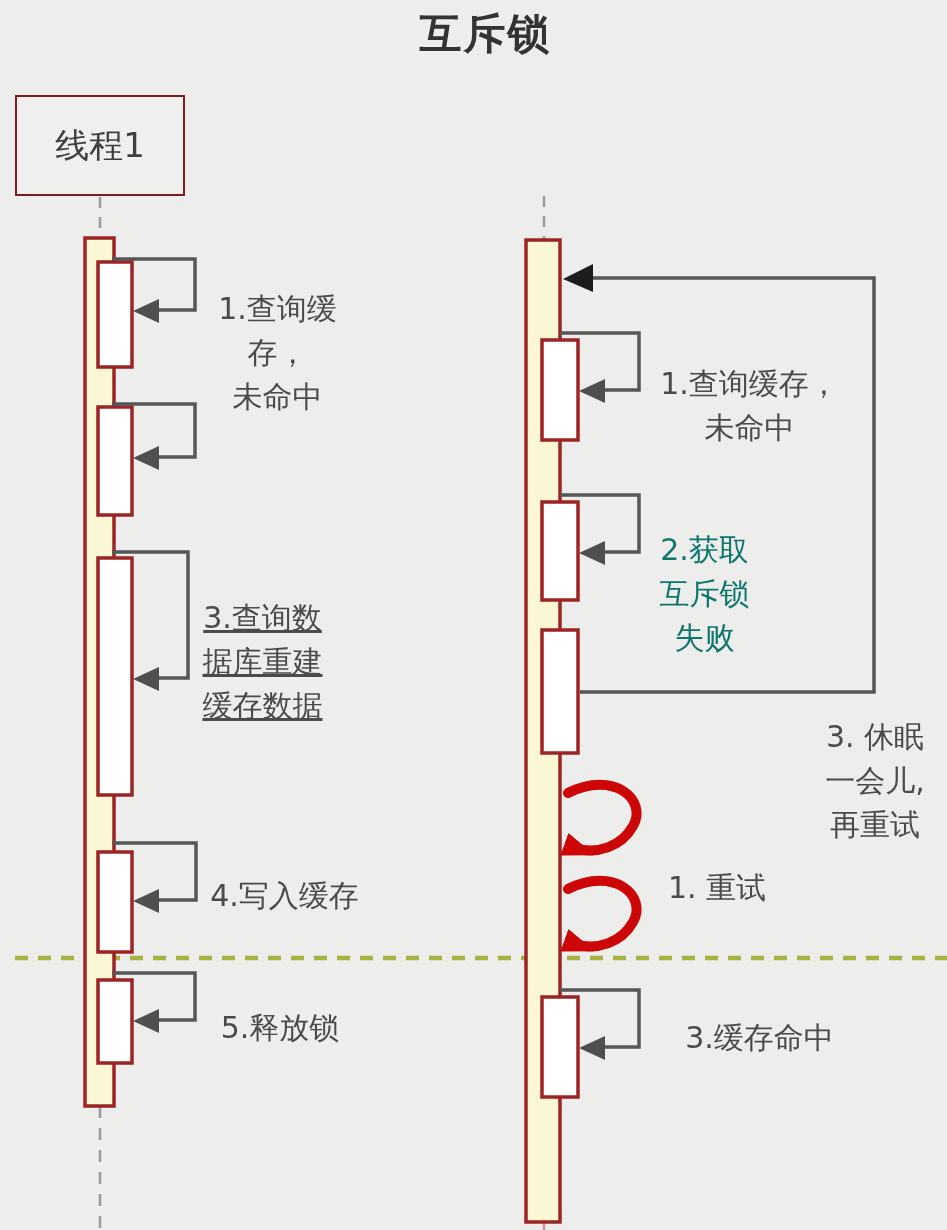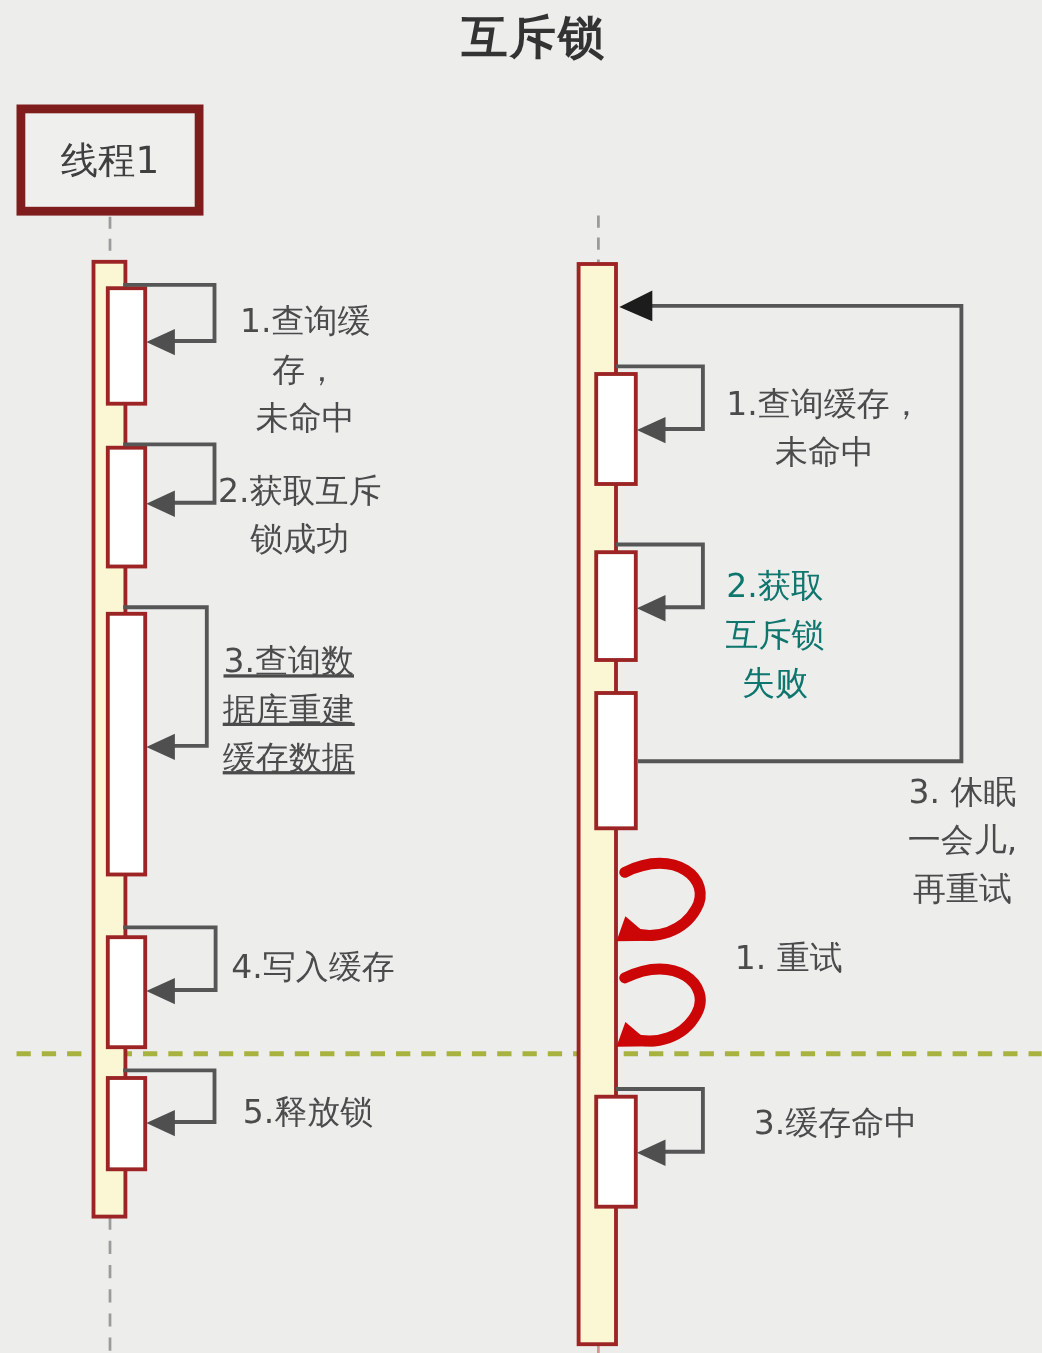--- a/index.html
+++ b/index.html
@@ -11,30 +11,30 @@
   }
   #canvas{position:absolute;left:12px;top:0;width:947px;height:1230px;}
   #shapes{position:absolute;left:0;top:0;z-index:1;}
   .title{
     position:absolute;left:0;top:6px;width:947px;
     text-align:center;font-size:42px;font-weight:bold;color:#333;
     letter-spacing:2px;z-index:2;
   }
   .thread-box{
     position:absolute;box-sizing:border-box;
-    border:8px solid #7f1d1d;background:#efefee;
+    border:2px solid #7f1d1d;background:#efefee;
     display:flex;align-items:center;justify-content:center;
     font-size:34px;color:#3f3f3f;z-index:3;
   }
   #thread1-box{left:3px;top:95px;width:170px;height:101px;}
   #thread2-box{left:448px;top:96px;width:169px;height:100px;}
   .lbl{
     position:absolute;z-index:2;
     font-size:30px;line-height:44px;color:#4b4b4b;
-    white-space:pre-line;text-align:center;
+    white-space:pre-line;text-align:center;margin-top:16px;
   }
   .lbl.orange{color:#0f766e;}
   .t1s1{left:178px;top:271px;width:175px;}
   .t1s2{left:178px;top:425px;width:165px;}
   .t1s3{left:168px;top:580px;width:165px;text-decoration:underline;}
   .t1s4{left:185px;top:858px;width:175px;}
   .t1s5{left:188px;top:990px;width:160px;}
   .t2s1{left:630px;top:346px;width:215px;}
   .t2s2{left:615px;top:512px;width:155px;}
   .t2s3{left:792px;top:699px;width:142px;}
@@ -108,22 +108,20 @@
       <polygon points="567,553 593,541 593,565"></polygon>
       <polygon points="567,1048 593,1036 593,1060"></polygon>
     </g>
 
     <path d="M 556,793 C 602,770 636,800 621,826 C 610,846 585,856 560,847" fill="none" stroke="#cc0606" stroke-width="10" stroke-linecap="round" marker-end="url(#redArrow)"></path>
     <path d="M 556,889 C 602,866 636,896 621,922 C 610,942 585,952 560,943" fill="none" stroke="#cc0606" stroke-width="10" stroke-linecap="round" marker-end="url(#redArrow)"></path>
   </svg>
 
   <div class="lbl t1s1">1.查询缓存，
 未命中</div>
-  <div class="lbl t1s2">2.获取互斥
-锁成功</div>
   <div class="lbl t1s3">3.查询数
 据库重建
 缓存数据</div>
   <div class="lbl t1s4">4.写入缓存</div>
   <div class="lbl t1s5">5.释放锁</div>
 
   <div class="lbl t2s1">1.查询缓存，
 未命中</div>
   <div class="lbl orange t2s2">2.获取
 互斥锁

